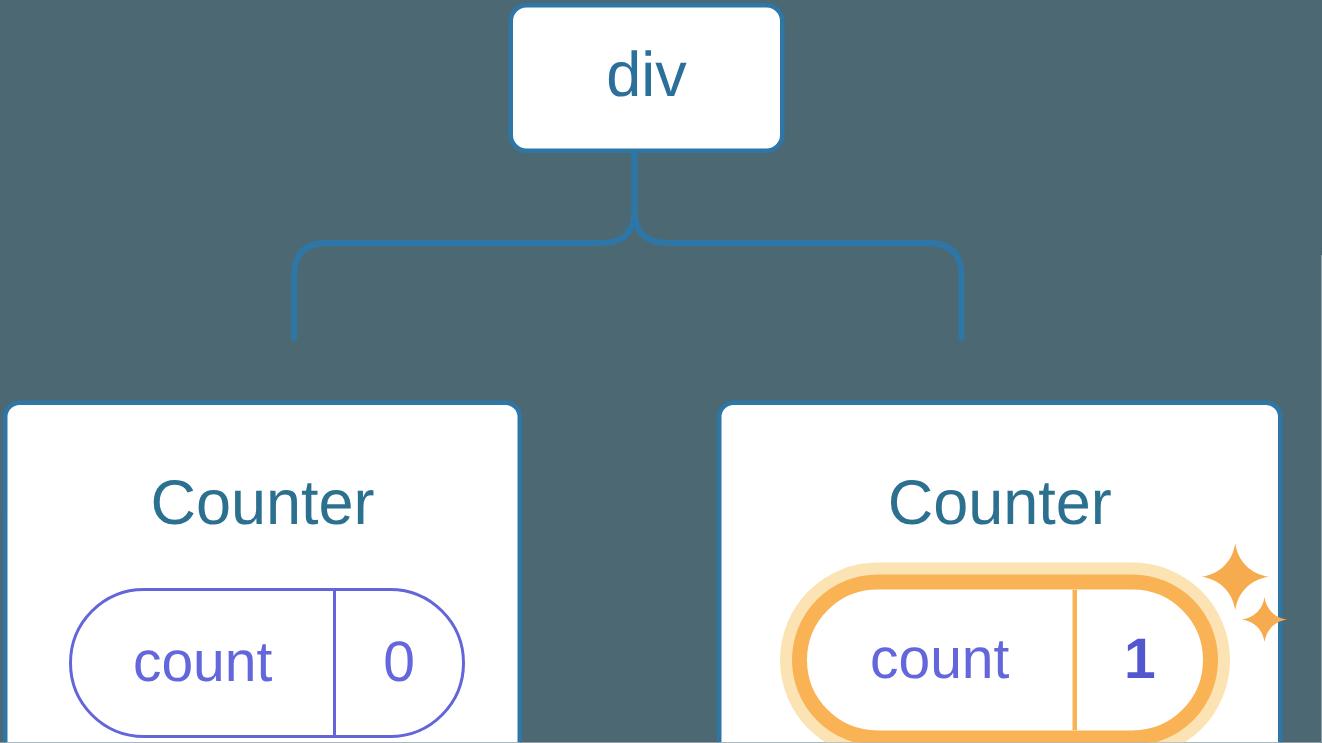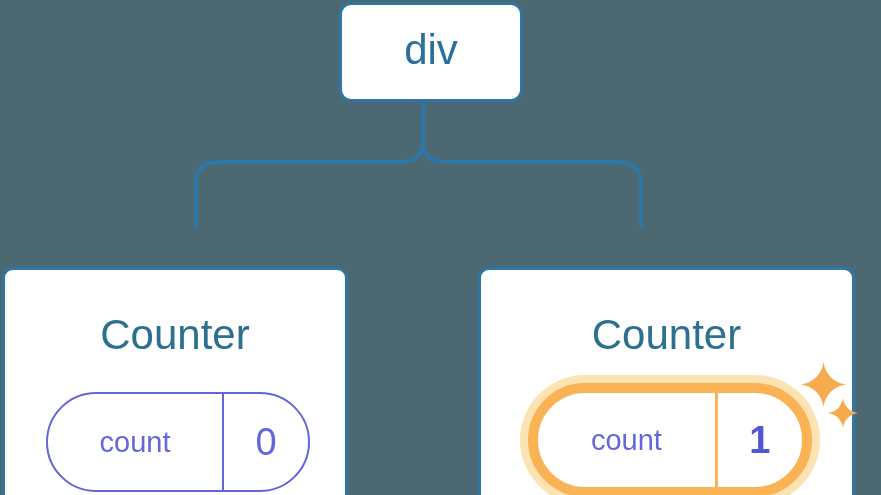--- a/index.html
+++ b/index.html
@@ -90,21 +90,21 @@
     height: 114px;
     border: 10px solid #F9B254;
     box-shadow: 0 0 0 8px #FCE3B4;
   }
 
   .pill-key {
     width: 67%;
     display: flex;
     align-items: center;
     justify-content: center;
-    font-size: 29px;
+    font-size: 38px;
     color: #6467DC;
   }
   .pill.plain    .pill-key { border-right: 2px solid #6365D9; }
   .pill.highlight .pill-key { border-right: 3px solid #F9B254; }
 
   .pill-value {
     flex: 1;
     display: flex;
     align-items: center;
     justify-content: center;

